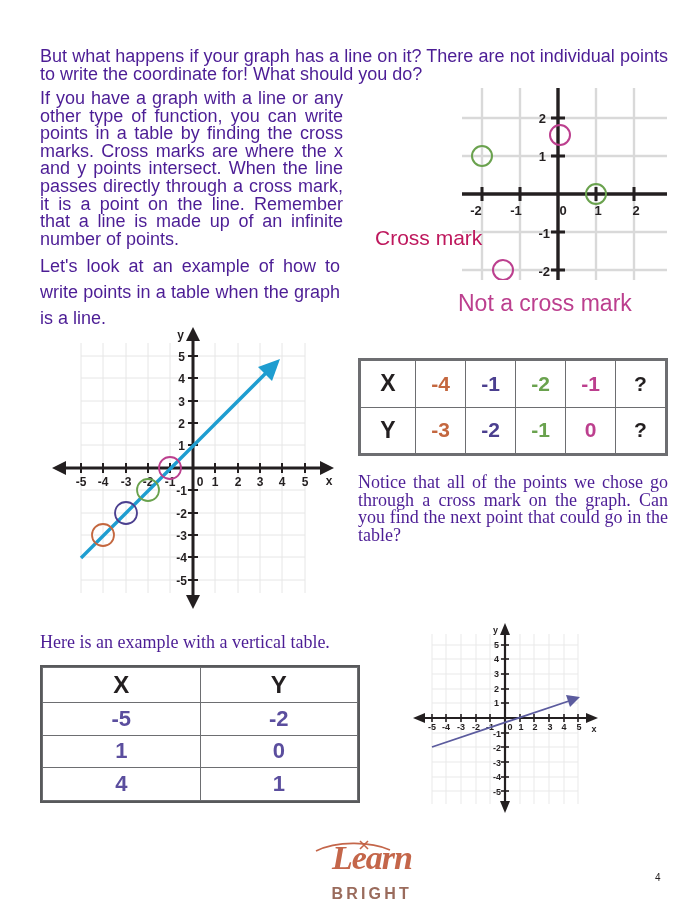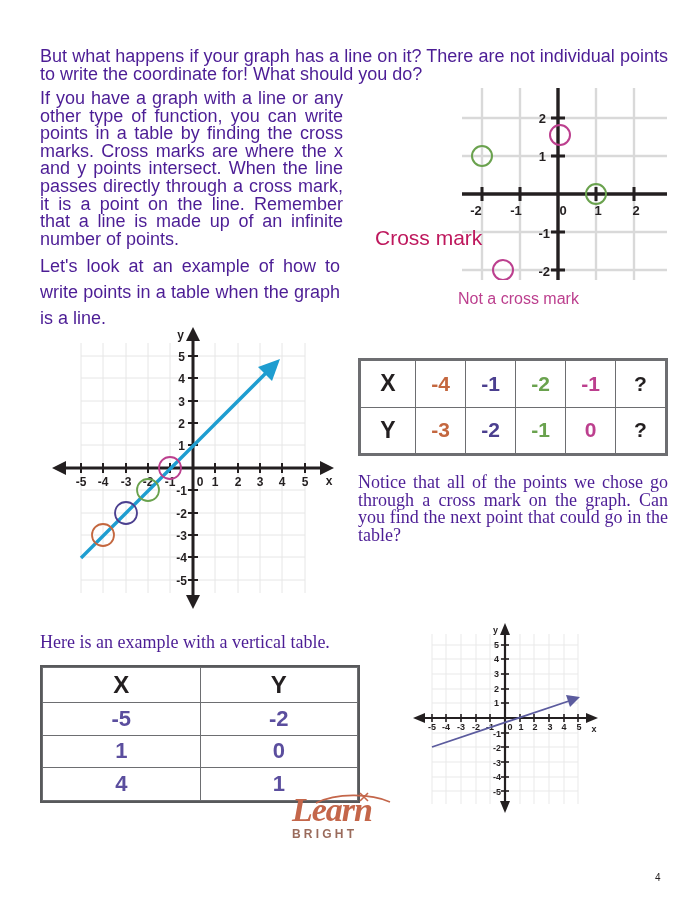--- a/index.html
+++ b/index.html
@@ -29,27 +29,27 @@
   
   #v-table{position:absolute;left:40px;top:665px;width:320px;height:138px;
            border:2px solid #58595b;box-sizing:border-box;background:#fff;}
   #v-table table{border-collapse:collapse;width:100%;height:100%;table-layout:fixed;}
   #v-table td{border:1px solid #6d6e71;text-align:center;vertical-align:middle;
               font-size:22px;font-weight:bold;color:#5b4e9e;}
   #v-table td.hdr{color:#231f20;font-size:24px;}
 
   
   #cross-mark-label{position:absolute;left:334px;top:226px;font-size:21px;color:#be185d;margin-left:41px;}
-  #not-cross-mark-label{position:absolute;left:458px;top:290px;font-size:16px;color:#bc3f8e;}
-
-  
-  #logo{position:absolute;left:292px;top:794px;width:120px;text-align:left;}
+  #not-cross-mark-label{position:absolute;left:458px;top:290px;font-size:23px;color:#bc3f8e;}
+
+  
+  #logo{position:absolute;left:292px;top:842px;width:120px;text-align:right;}
   #logo .word{font-family:"Liberation Serif",serif;font-style:italic;font-weight:bold;
               font-size:34px;color:#c4664a;line-height:32px;letter-spacing:-1px;}
-  #logo .sub{font-size:12px;letter-spacing:3.2px;color:#9a6b5c;font-weight:bold;margin-top:1px;}
+  #logo .sub{font-size:16px;letter-spacing:3.2px;color:#9a6b5c;font-weight:bold;margin-top:11px;}
   #logo .swoosh{position:absolute;left:22px;top:-2px;}
 
   #page-num{position:absolute;left:655px;top:872px;font-size:10px;color:#231f20;}
 </style>
 </head>
 <body>
 
 <div class="page">
 
   <div class="para" style="left:40px;top:48px;width:628px;">But what happens if your graph has a line on it? There are not individual points to write the coordinate for! What should you do?</div>

